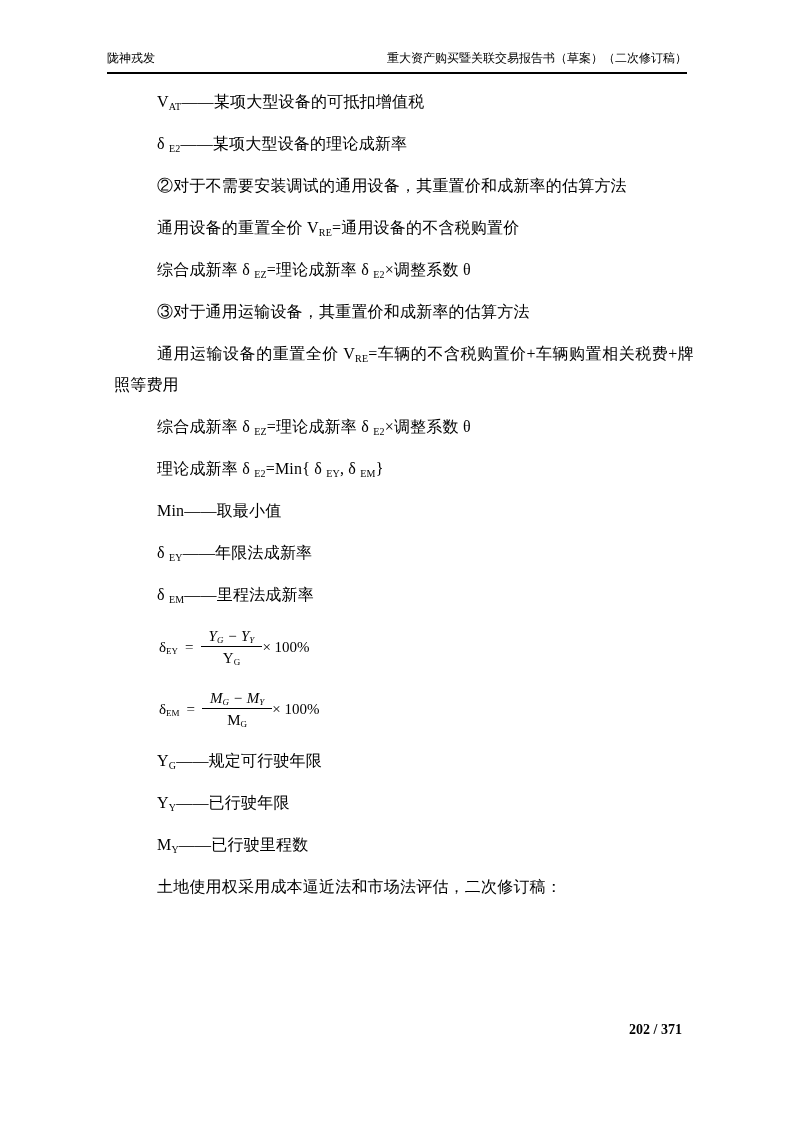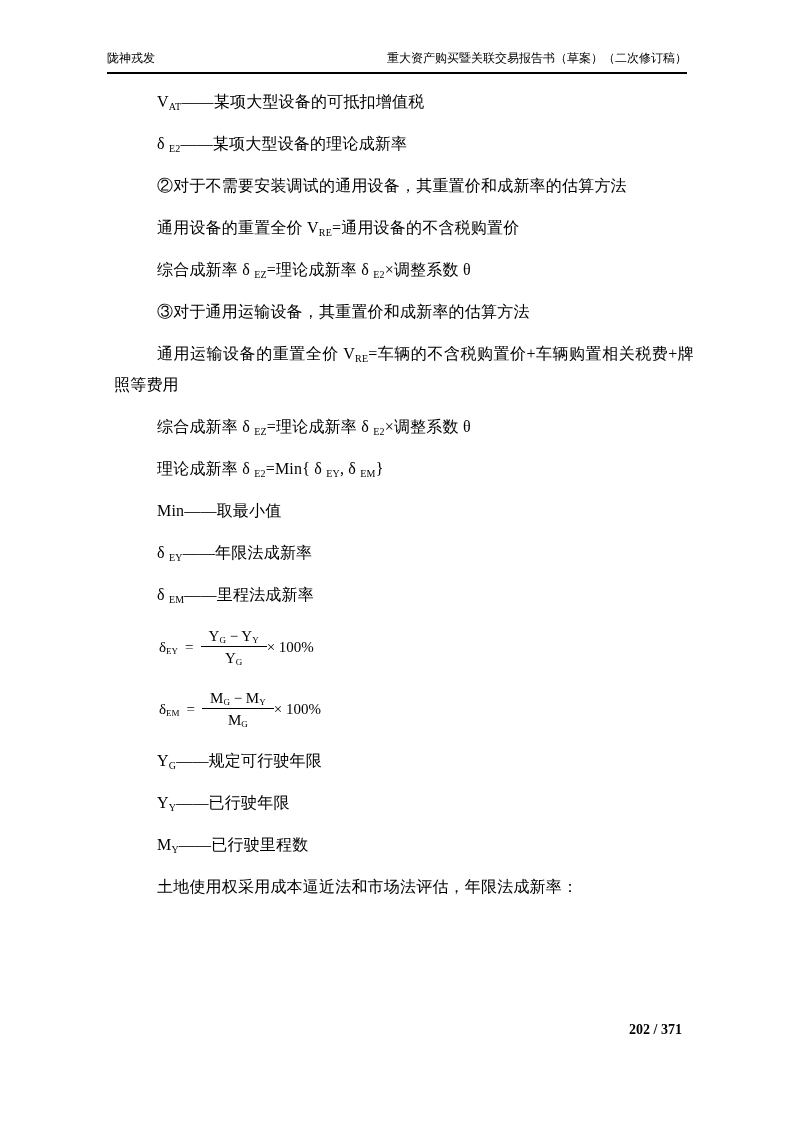--- a/index.html
+++ b/index.html
@@ -52,21 +52,21 @@
     font-size: 15px;
   }
   .formula sub { font-size: 9px; line-height: 0; vertical-align: -2px; }
   .formula .eq { margin: 0 7px; }
   .frac {
     display: inline-flex;
     flex-direction: column;
     text-align: center;
     vertical-align: middle;
   }
-  .frac .num { padding: 0 8px 1px 8px; border-bottom: 1px solid #000; }
+  .frac .num { padding: 0 8px 1px 8px; border-bottom: 1px solid #000; font-style: italic; }
   .frac .den { padding-top: 3px; }
   .formula .tail { margin-left: 0; }
   .page-number {
     position: absolute;
     top: 1022px;
     right: 111px;
     font-size: 14px;
     font-weight: bold;
   }
 </style>
@@ -107,21 +107,21 @@
         <span class="eq">=</span>
         <span class="frac">
           <span class="num">M<sub>G</sub> − M<sub>Y</sub></span>
           <span class="den">M<sub>G</sub></span>
         </span>
         <span class="tail">× 100%</span>
       </div>
       <p class="para indent">Y<sub>G</sub>——规定可行驶年限</p>
       <p class="para indent">Y<sub>Y</sub>——已行驶年限</p>
       <p class="para indent">M<sub>Y</sub>——已行驶里程数</p>
-      <p class="para indent">土地使用权采用成本逼近法和市场法评估，年限法成新率：</p>
+      <p class="para indent">土地使用权采用成本逼近法和市场法评估，二次修订稿：</p>
     </div>
 
   <div class="page-number">
     <span>202</span>
     <span>/</span>
     <span>371</span>
   </div>
 
 </div>
 

